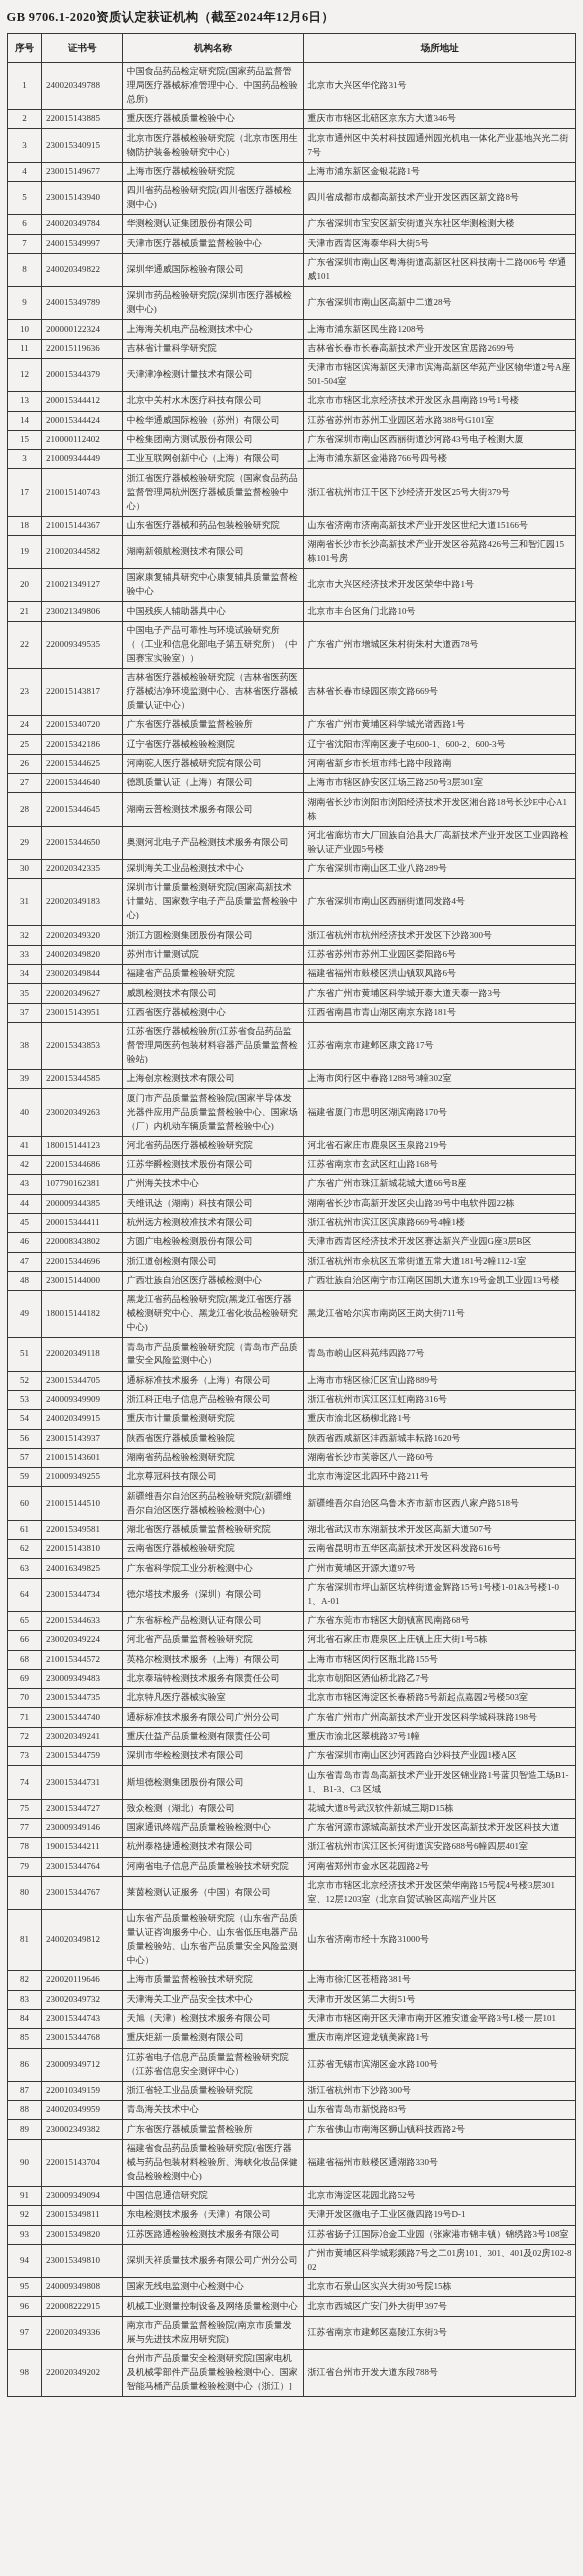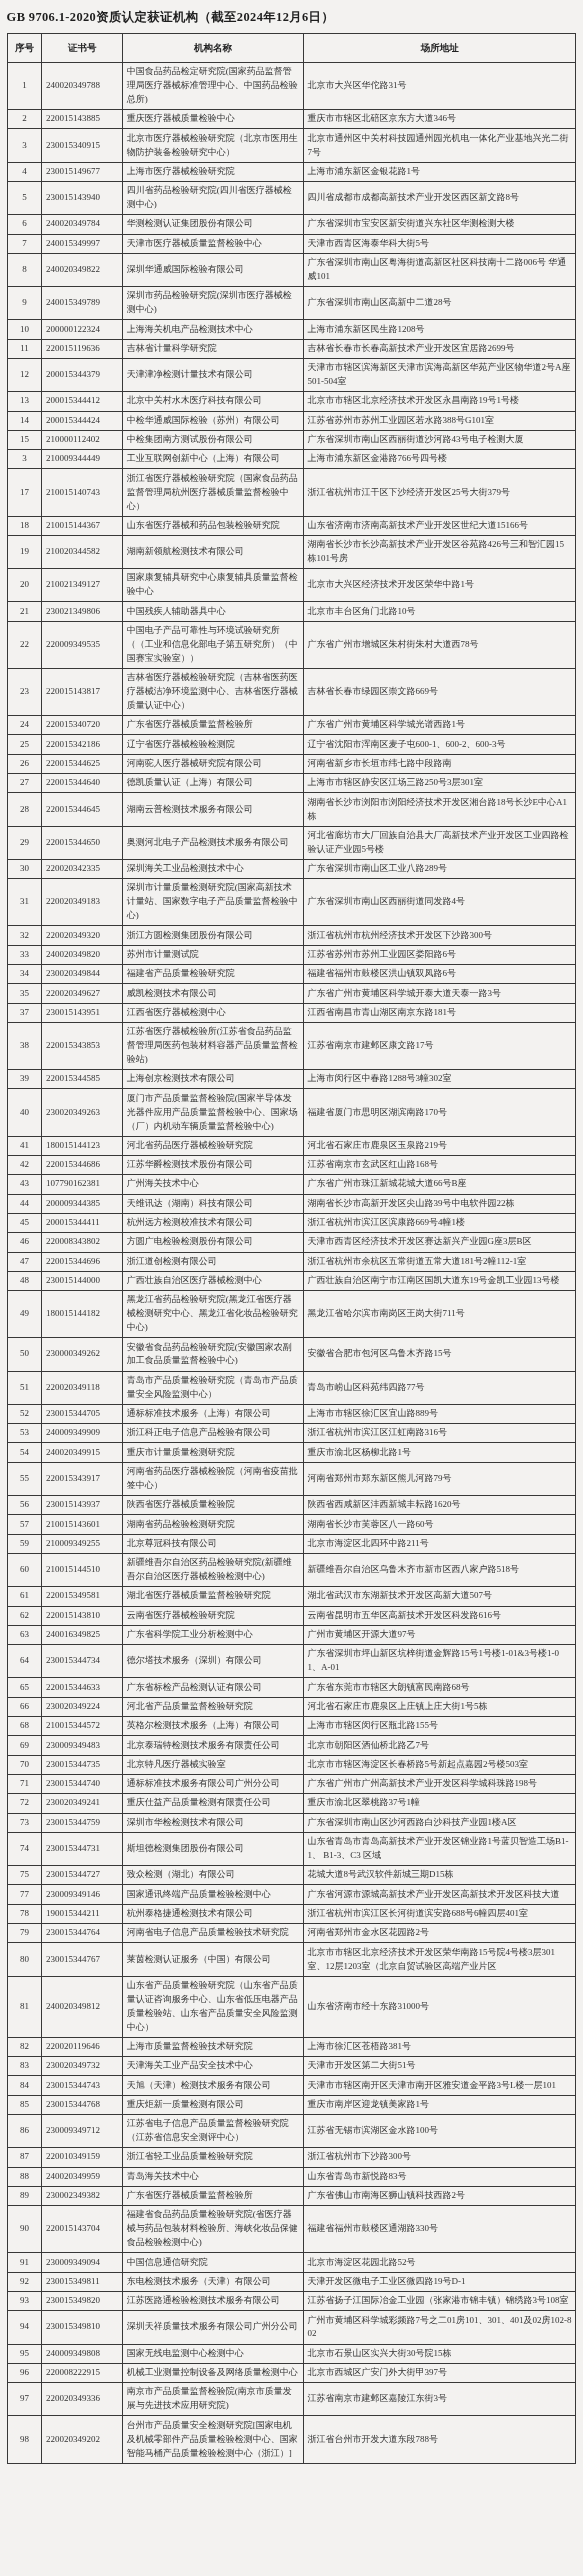--- a/index.html
+++ b/index.html
@@ -346,26 +346,20 @@
           <td class="c2">广西壮族自治区医疗器械检测中心</td>
           <td class="c3">广西壮族自治区南宁市江南区国凯大道东19号金凯工业园13号楼</td>
         </tr>
         <tr>
           <td class="c0">49</td>
           <td class="c1">180015144182</td>
           <td class="c2">黑龙江省药品检验研究院(黑龙江省医疗器械检测研究中心、黑龙江省化妆品检验研究中心)</td>
           <td class="c3">黑龙江省哈尔滨市南岗区王岗大街711号</td>
         </tr>
         <tr>
-          <td class="c0">50</td>
-          <td class="c1">230000349262</td>
-          <td class="c2">安徽省食品药品检验研究院(安徽国家农副加工食品质量监督检验中心)</td>
-          <td class="c3">安徽省合肥市包河区乌鲁木齐路15号</td>
-        </tr>
-        <tr>
           <td class="c0">51</td>
           <td class="c1">220020349118</td>
           <td class="c2">青岛市产品质量检验研究院（青岛市产品质量安全风险监测中心）</td>
           <td class="c3">青岛市崂山区科苑纬四路77号</td>
         </tr>
         <tr>
           <td class="c0">52</td>
           <td class="c1">230015344705</td>
           <td class="c2">通标标准技术服务（上海）有限公司</td>
           <td class="c3">上海市市辖区徐汇区宜山路889号</td>
@@ -374,26 +368,20 @@
           <td class="c0">53</td>
           <td class="c1">240009349909</td>
           <td class="c2">浙江科正电子信息产品检验有限公司</td>
           <td class="c3">浙江省杭州市滨江区江虹南路316号</td>
         </tr>
         <tr>
           <td class="c0">54</td>
           <td class="c1">240020349915</td>
           <td class="c2">重庆市计量质量检测研究院</td>
           <td class="c3">重庆市渝北区杨柳北路1号</td>
-        </tr>
-        <tr>
-          <td class="c0">55</td>
-          <td class="c1">220015343917</td>
-          <td class="c2">河南省药品医疗器械检验院（河南省疫苗批签中心）</td>
-          <td class="c3">河南省郑州市郑东新区熊儿河路79号</td>
         </tr>
         <tr>
           <td class="c0">56</td>
           <td class="c1">230015143937</td>
           <td class="c2">陕西省医疗器械质量检验院</td>
           <td class="c3">陕西省西咸新区沣西新城丰耘路1620号</td>
         </tr>
         <tr>
           <td class="c0">57</td>
           <td class="c1">210015143601</td>

